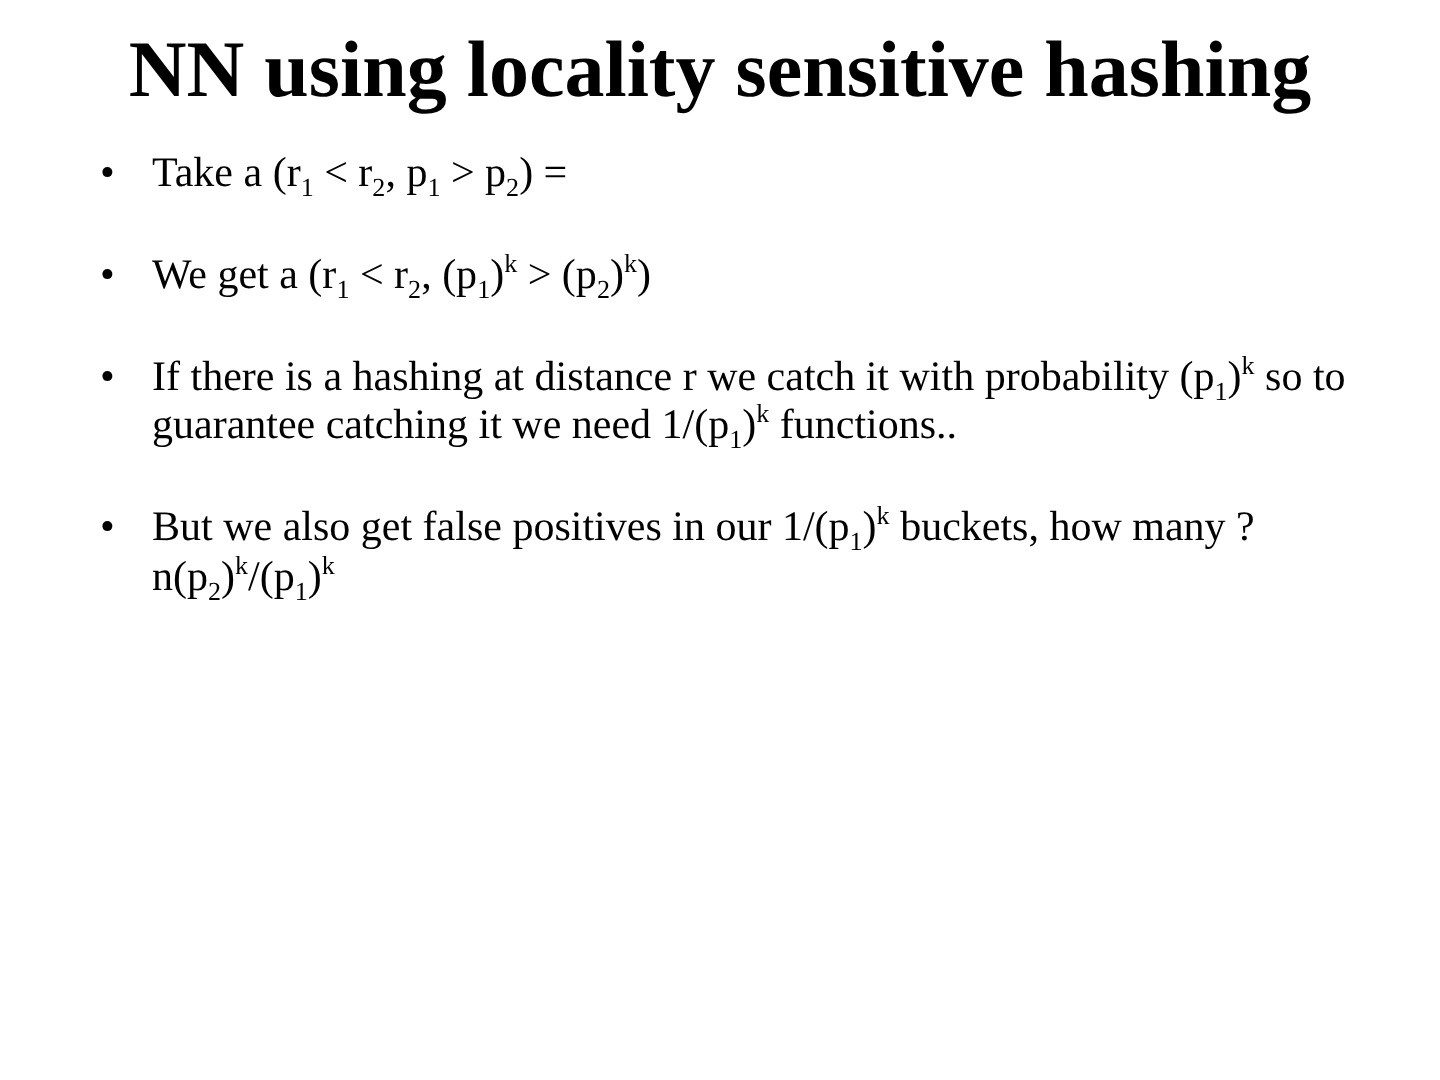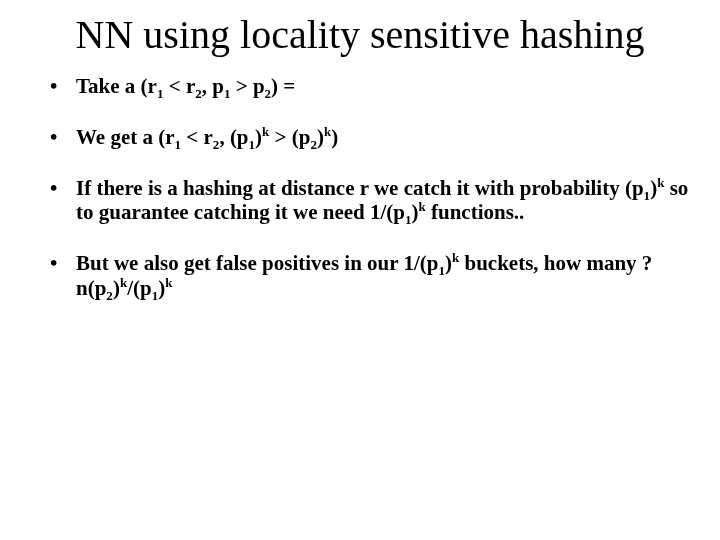--- a/index.html
+++ b/index.html
@@ -12,31 +12,30 @@
     color: #000;
     overflow: hidden;
   }
   .slide {
     box-sizing: border-box;
     width: 720px;
     height: 540px;
     padding: 10px 30px 20px 30px;
   }
   h1.title {
-    font-weight: normal;
+    font-weight: bold;
     font-size: 40px;
     line-height: 1.05;
     text-align: center;
     margin: 4px 0 18px 0;
   }
   ul.bullets {
     list-style: none;
     padding: 0;
     margin: 0 0 0 20px;
-    font-weight: bold;
   }
   ul.bullets > li {
     position: relative;
     padding-left: 26px;
     font-size: 21px;
     line-height: 1.18;
     margin-bottom: 26px;
   }
   ul.bullets > li::before {
     content: "•";

